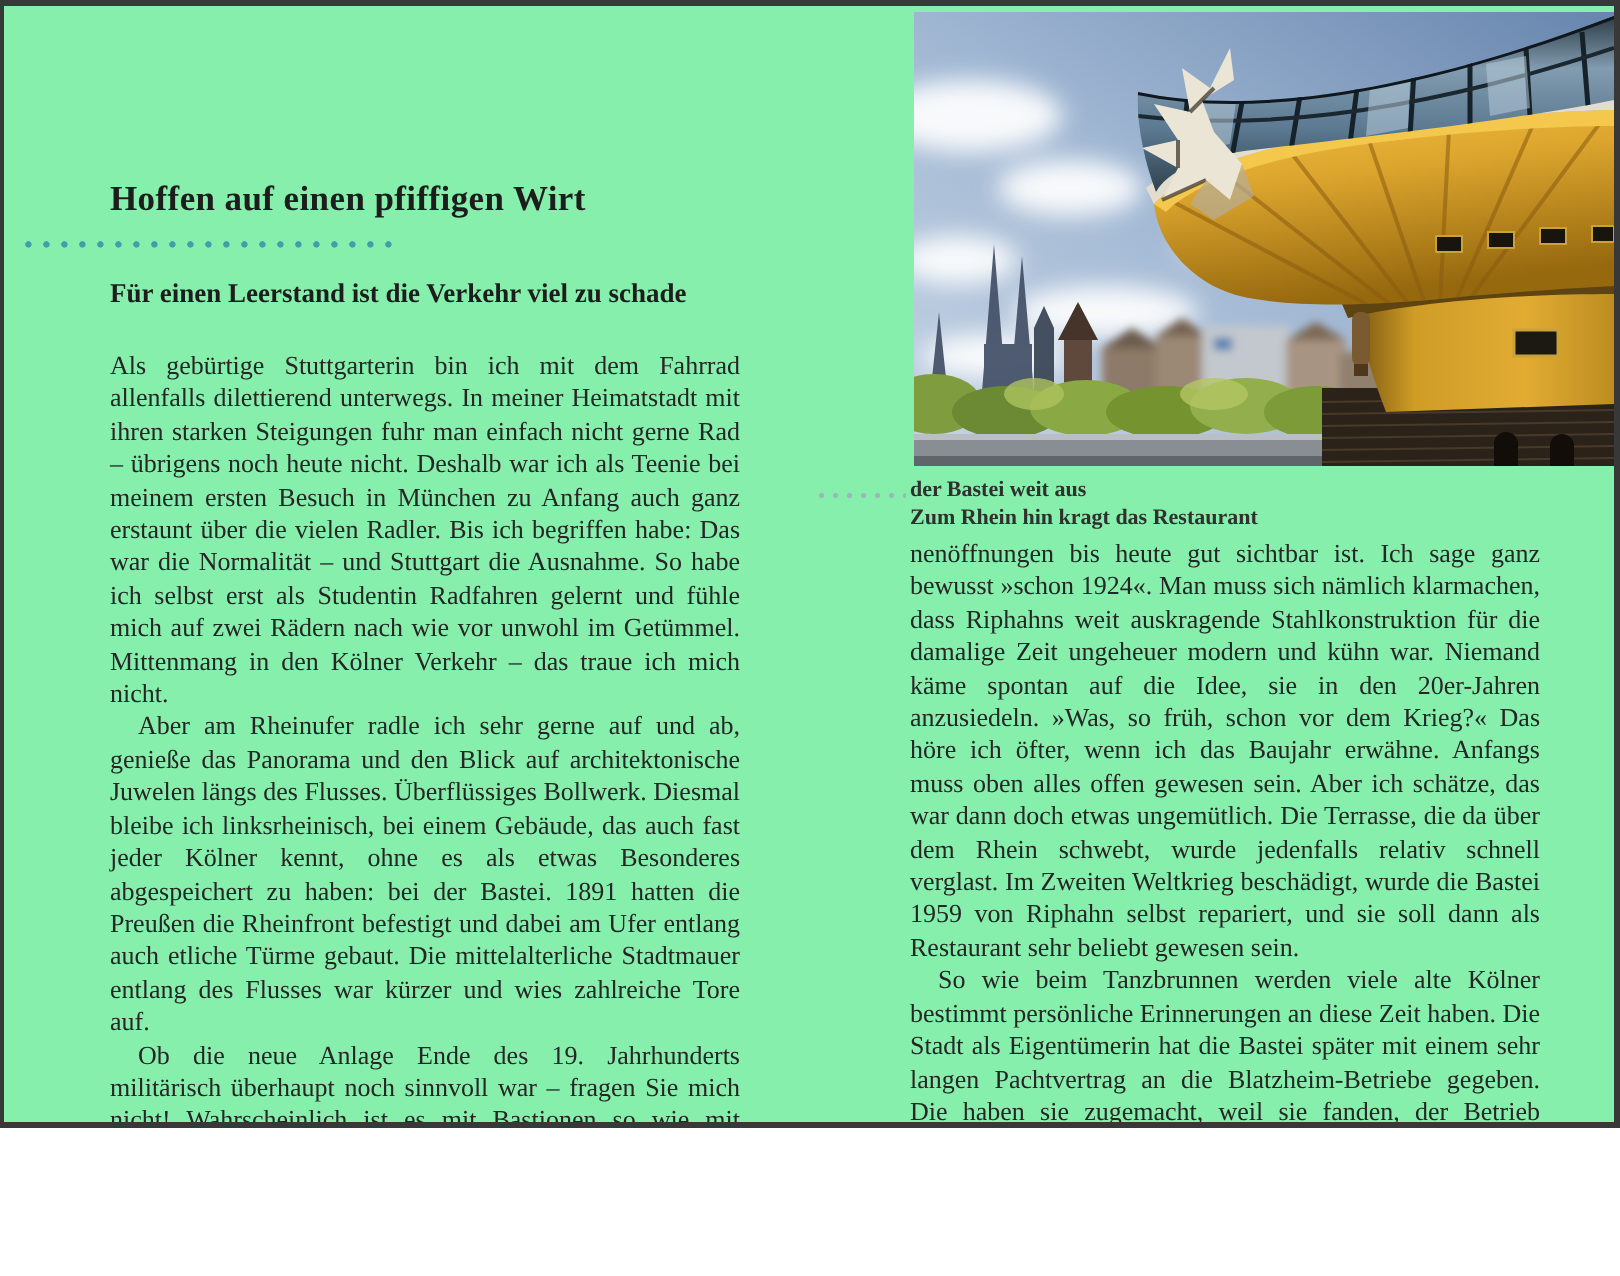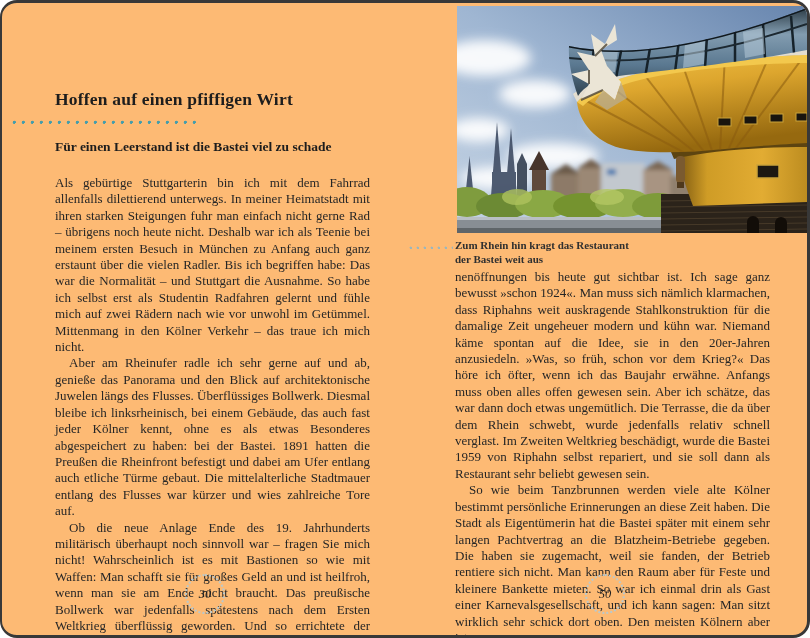--- a/index.html
+++ b/index.html
@@ -1,27 +1,26 @@
 <!DOCTYPE html>
 <html lang="de"><head>
 <meta charset="utf-8">
 <style>
   html, body { margin: 0; padding: 0; background: #ffffff; }
   .book {
     position: relative;
-    width: 810px; height: 638px;
+    width: 810px; height: 564px;
     box-sizing: border-box;
-    background: #fdba74;
+    background: #86efac;
     border-top: 3px solid #383838;
     border-bottom: 3px solid #383838;
     border-left: 2px solid #383838;
     border-right: 3px solid #383838;
     overflow: hidden;
     font-family: "Liberation Serif", serif;
-    border-radius: 17px;
   }
   .page { position: absolute; top: 0; height: 100%; width: 405px; }
   .page-left  { left: 0; }
   .page-right { left: 403px; }
 
   .chapter-title {
     position: absolute; left: 53px; top: 86px;
     font-family: "Liberation Serif", serif;
     font-weight: 700; font-size: 17.5px; color: #1d1d1d;
     letter-spacing: 0.2px; white-space: nowrap;
@@ -75,21 +74,21 @@
   }
 </style>
 </head>
 <body>
 
 <div class="book">
 
   <div class="page page-left">
     <div class="chapter-title">Hoffen auf einen pfiffigen Wirt</div>
     <div class="dotted-rule"></div>
-    <div class="chapter-subtitle">Für einen Leerstand ist die Bastei viel zu schade</div>
+    <div class="chapter-subtitle">Für einen Leerstand ist die Verkehr viel zu schade</div>
 
     <div class="body-text body-left">
       <p>Als gebürtige Stuttgarterin bin ich mit dem Fahrrad allenfalls dilettierend unterwegs. In meiner Heimatstadt mit ihren starken Steigungen fuhr man einfach nicht gerne Rad – übrigens noch heute nicht. Deshalb war ich als Teenie bei meinem ersten Besuch in München zu Anfang auch ganz erstaunt über die vielen Radler. Bis ich begriffen habe: Das war die Normalität – und Stuttgart die Ausnahme. So habe ich selbst erst als Studentin Radfahren gelernt und fühle mich auf zwei Rädern nach wie vor unwohl im Getümmel. Mittenmang in den Kölner Verkehr – das traue ich mich nicht.</p>
       <p class="indent">Aber am Rheinufer radle ich sehr gerne auf und ab, genieße das Panorama und den Blick auf architektonische Juwelen längs des Flusses. Überflüssiges Bollwerk. Diesmal bleibe ich linksrheinisch, bei einem Gebäude, das auch fast jeder Kölner kennt, ohne es als etwas Besonderes abgespeichert zu haben: bei der Bastei. 1891 hatten die Preußen die Rheinfront befestigt und dabei am Ufer entlang auch etliche Türme gebaut. Die mittelalterliche Stadtmauer entlang des Flusses war kürzer und wies zahlreiche Tore auf.</p>
       <p class="indent">Ob die neue Anlage Ende des 19. Jahrhunderts militärisch überhaupt noch sinnvoll war – fragen Sie mich nicht! Wahrscheinlich ist es mit Bastionen so wie mit Waffen: Man schafft sie für großes Geld an und ist heilfroh, wenn man sie am Ende nicht braucht. Das preußische Bollwerk war jedenfalls spätestens nach dem Ersten Weltkrieg überflüssig geworden. Und so errichtete der Architekt Wilhelm Riphahn schon 1924 ein Restaurant auf dem Untergeschoss von einem der alten Bastionstürme, das mit seinen Kano-</p>
     </div>
 
     <div class="page-number pn-left">
       <span>30</span>
     </div>
@@ -255,22 +254,22 @@
         <g>
           <polygon points="158,18 148,38 134,28 138,50 120,46 132,64 114,68 132,78 124,94 146,84 158,94 164,76 150,60 144,44 160,34" fill="#ebe5d6"></polygon>
           <path d="M150,38 L138,50 M132,64 L132,78 M124,94 L146,84" stroke="#4c4434" stroke-width="2" fill="none" opacity="0.8"></path>
           <polygon points="146,84 158,94 164,76 170,92 150,104 138,96" fill="#b7ae99" opacity="0.7"></polygon>
         </g>
       </svg>
     </div>
 
     <div class="caption-rule"></div>
     <div class="photo-caption">
+      <div>der Bastei weit aus</div>
       <div>Zum Rhein hin kragt das Restaurant</div>
-      <div>der Bastei weit aus</div>
     </div>
 
     <div class="body-text body-right">
       <p>nenöffnungen bis heute gut sichtbar ist. Ich sage ganz bewusst »schon 1924«. Man muss sich nämlich klarmachen, dass Riphahns weit auskragende Stahlkonstruktion für die damalige Zeit ungeheuer modern und kühn war. Niemand käme spontan auf die Idee, sie in den 20er-Jahren anzusiedeln. »Was, so früh, schon vor dem Krieg?« Das höre ich öfter, wenn ich das Baujahr erwähne. Anfangs muss oben alles offen gewesen sein. Aber ich schätze, das war dann doch etwas ungemütlich. Die Terrasse, die da über dem Rhein schwebt, wurde jedenfalls relativ schnell verglast. Im Zweiten Weltkrieg beschädigt, wurde die Bastei 1959 von Riphahn selbst repariert, und sie soll dann als Restaurant sehr beliebt gewesen sein.</p>
       <p class="indent">So wie beim Tanzbrunnen werden viele alte Kölner bestimmt persönliche Erinnerungen an diese Zeit haben. Die Stadt als Eigentümerin hat die Bastei später mit einem sehr langen Pachtvertrag an die Blatzheim-Betriebe gegeben. Die haben sie zugemacht, weil sie fanden, der Betrieb rentiere sich nicht. Man kann den Raum aber für Feste und kleinere Bankette mieten. So war ich einmal drin als Gast einer Karnevalsgesellschaft, und ich kann sagen: Man sitzt wirklich sehr schick dort oben. Den meisten Kölnern aber ist</p>
     </div>
 
     <div class="page-number pn-right">
       <span>50</span>
     </div>

